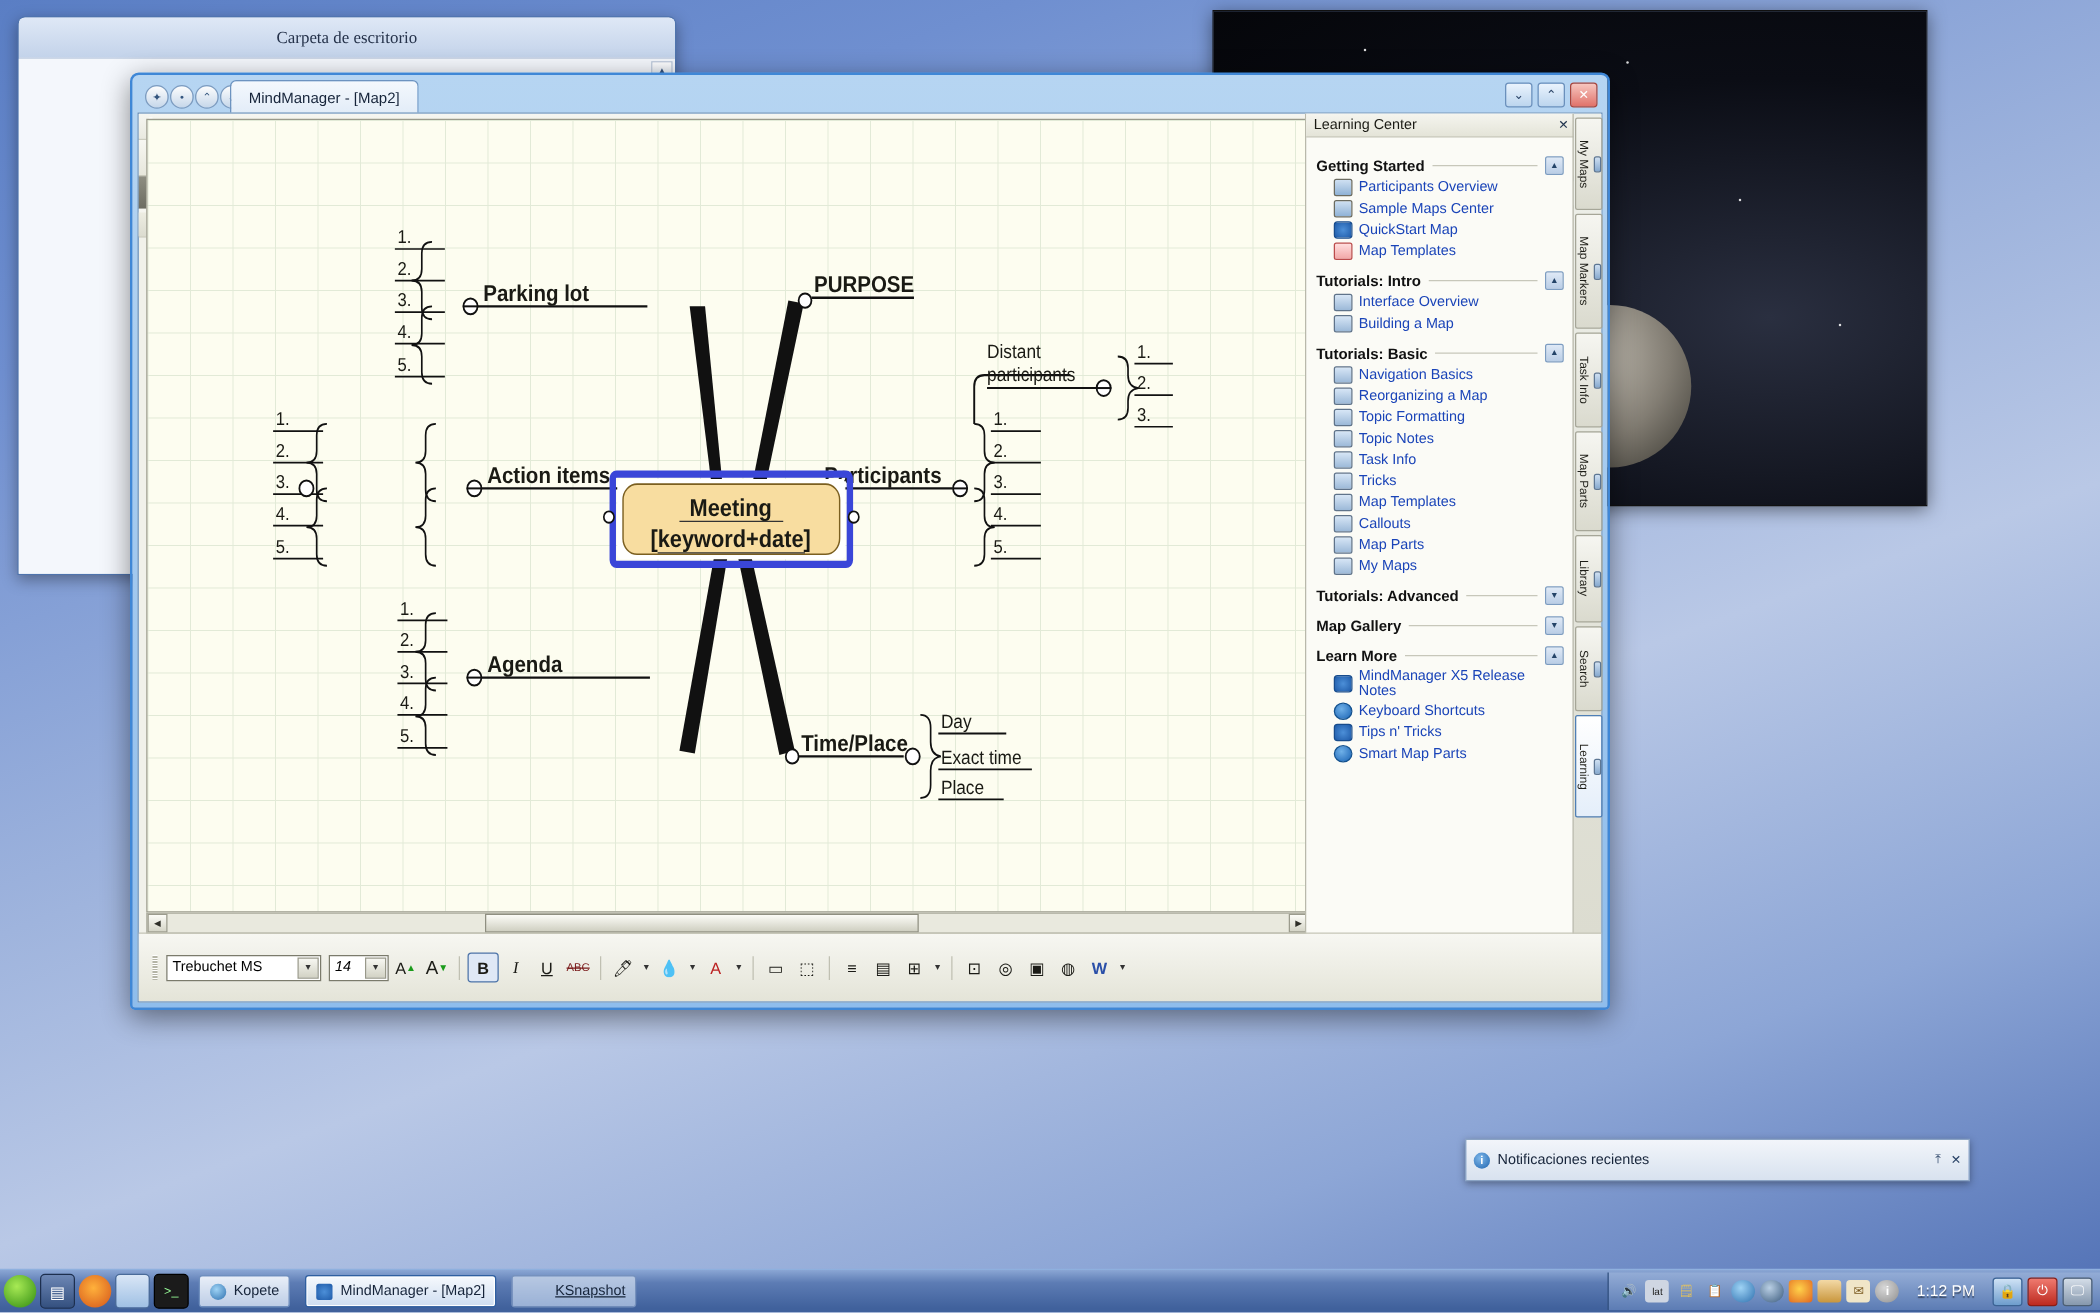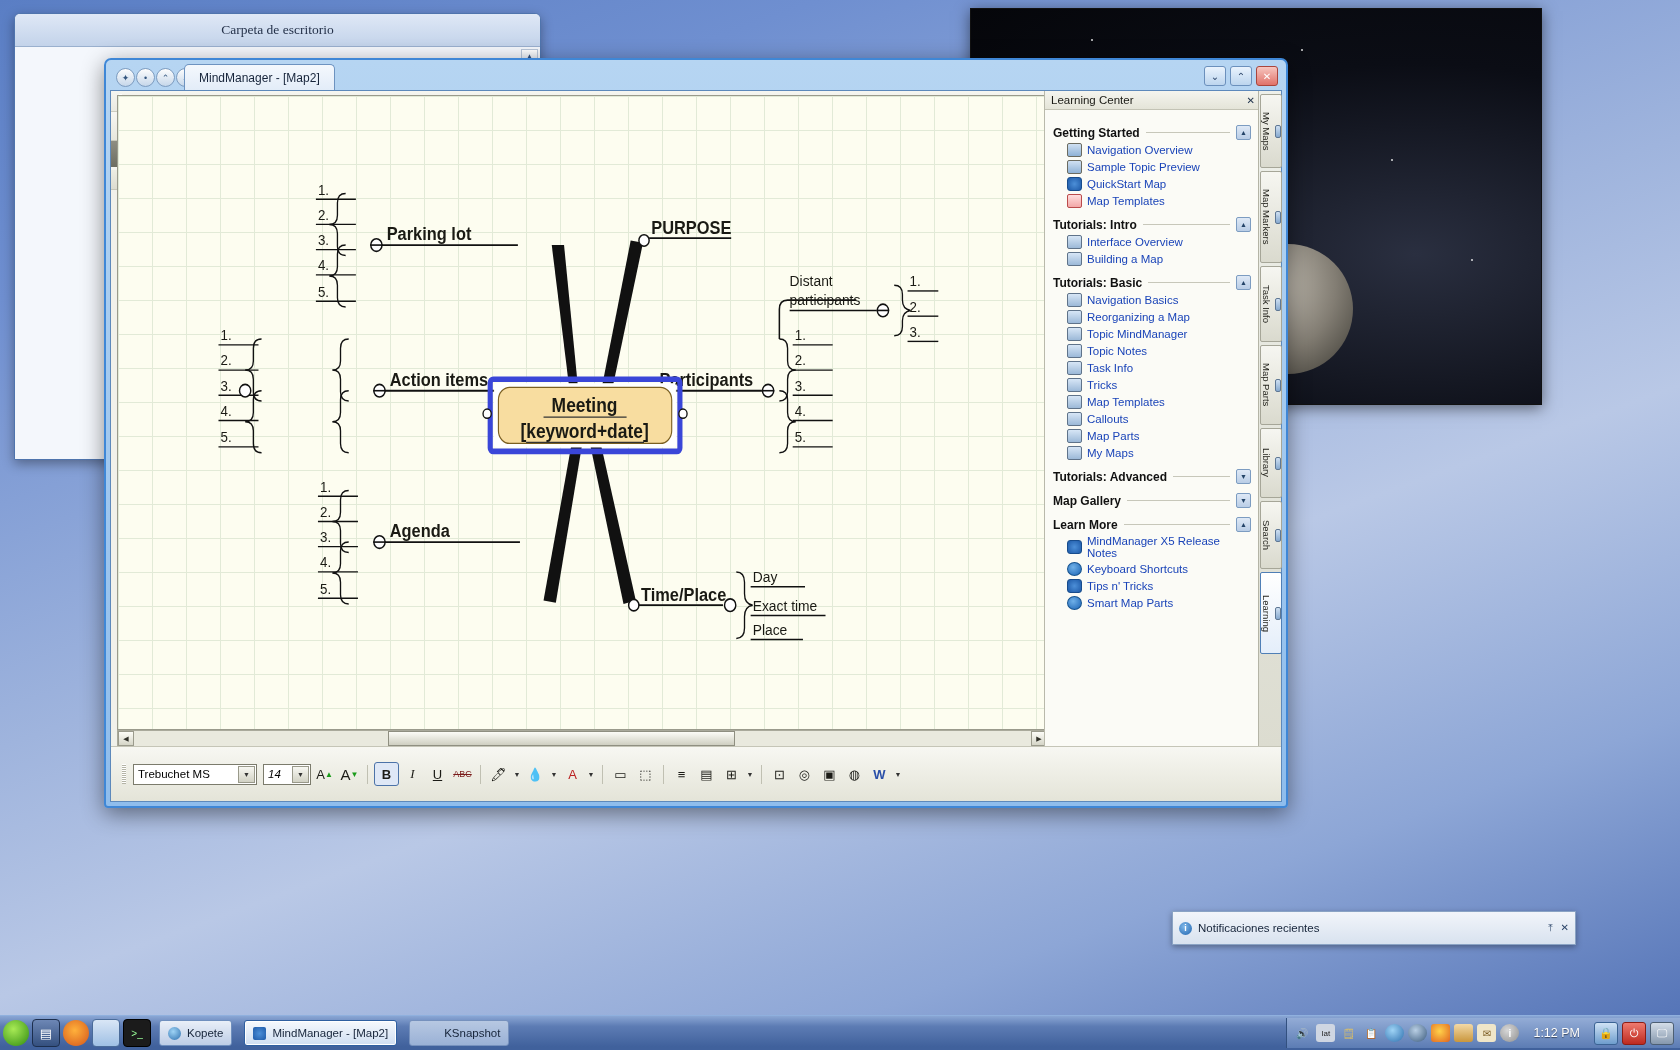--- a/index.html
+++ b/index.html
@@ -165,21 +165,21 @@
   .tb-launch{width:26px;height:26px;margin-left:3px;border-radius:4px;display:flex;align-items:center;justify-content:center;
      font-size:13px;color:#fff;}
   .lnch-suse{background:radial-gradient(circle at 40% 35%,#a8ea55,#2f8b10);border-radius:50%;}
   .lnch-show{background:linear-gradient(#6d87b5,#34507f);border:1px solid #1d2f4e;}
   .lnch-fox{background:radial-gradient(circle at 45% 40%,#ffb13b,#d4541a);border-radius:50%;}
   .lnch-konq{background:linear-gradient(#d9e6f6,#9fc0e4);border:1px solid #4a6b99;}
   .lnch-term{background:#1b1b1b;border:1px solid #000;color:#9f9;font-size:10px;}
   .task-btn{height:24px;margin-left:8px;display:flex;align-items:center;gap:6px;padding:0 8px;border-radius:3px;
      font-size:11.5px;color:#16243a;background:linear-gradient(#e9eff8,#bdcde6);border:1px solid #6f8fbe;}
   .task-btn.active{background:linear-gradient(#f6f9fd,#cfdef1);border:1px solid #2f5fa0;box-shadow:inset 0 0 0 1px #fff;}
-  .task-btn.flat{background:linear-gradient(#b7c8e2,#9ab1d6);border:1px solid #7691bd;}
+  .task-btn.flat{background:linear-gradient(#b7c8e2,#9ab1d6);border:1px solid #7691bd;text-decoration:underline;}
   .task-ico{width:13px;height:13px;border-radius:2px;}
   #tray{margin-left:auto;height:30px;display:flex;align-items:center;gap:4px;padding:0 6px;
      background:linear-gradient(#93acd6,#5c7cb4);border-left:1px solid #32507f;}
   .tray-ico{width:19px;height:18px;border-radius:3px;display:flex;align-items:center;justify-content:center;font-size:10px;color:#fff;}
   #clock{font-size:12.5px;color:#fff;padding:0 10px;text-shadow:0 1px 1px rgba(0,0,0,.5);}
   .tray-right{width:22px;height:21px;border-radius:3px;display:flex;align-items:center;justify-content:center;font-size:11px;color:#fff;}
 
   
   #map-svg{position:absolute;left:0;top:0;width:100%;height:100%;}
   .mm-label{font-family:"Liberation Sans",sans-serif;font-weight:bold;fill:#1a1a14;}
@@ -504,25 +504,25 @@
       </div>
       <div id="lc-body">
 
         <div class="lc-section">
           <span>Getting Started</span>
           <span class="lc-rule"></span>
           <span class="lc-chev">▲</span>
         </div>
         <div class="lc-item">
             <span class="lc-ico"></span>
-            <span>Navigation Overview</span>
+            <span>Participants Overview</span>
           </div>
         <div class="lc-item">
             <span class="lc-ico"></span>
-            <span>Sample Topic Preview</span>
+            <span>Sample Maps Center</span>
           </div>
         <div class="lc-item">
             <span class="lc-ico ico-share"></span>
             <span>QuickStart Map</span>
           </div>
         <div class="lc-item">
             <span class="lc-ico ico-tpl"></span>
             <span>Map Templates</span>
           </div>
 
@@ -548,21 +548,21 @@
         <div class="lc-item">
             <span class="lc-ico ico-tut"></span>
             <span>Navigation Basics</span>
           </div>
         <div class="lc-item">
             <span class="lc-ico ico-tut"></span>
             <span>Reorganizing a Map</span>
           </div>
         <div class="lc-item">
             <span class="lc-ico ico-tut"></span>
-            <span>Topic MindManager</span>
+            <span>Topic Formatting</span>
           </div>
         <div class="lc-item">
             <span class="lc-ico ico-tut"></span>
             <span>Topic Notes</span>
           </div>
         <div class="lc-item">
             <span class="lc-ico ico-tut"></span>
             <span>Task Info</span>
           </div>
         <div class="lc-item">

